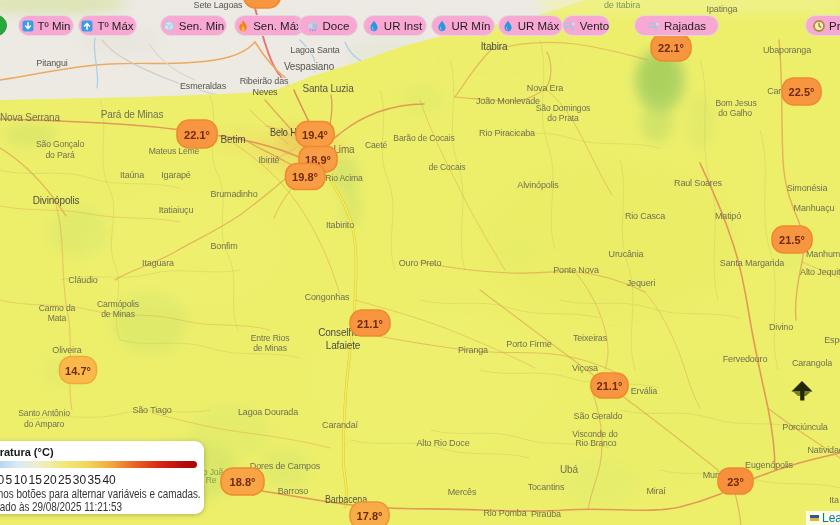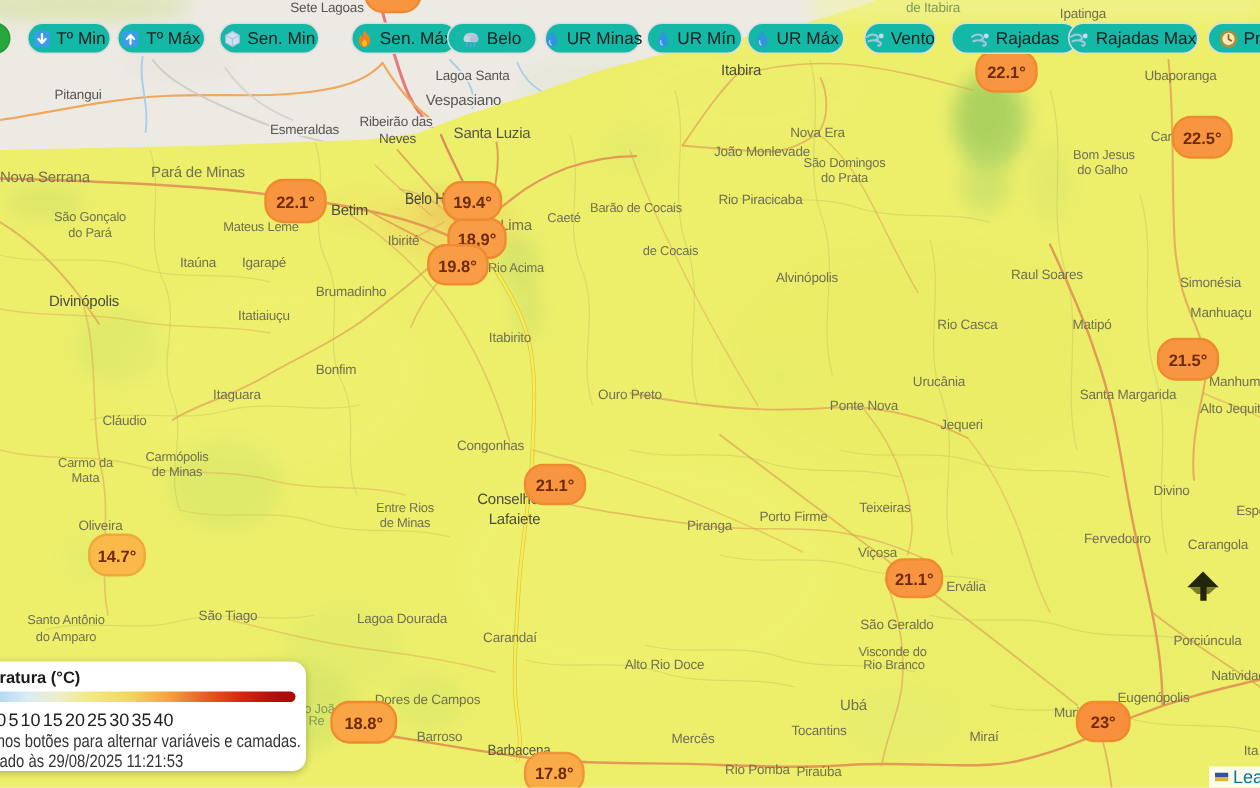--- a/index.html
+++ b/index.html
@@ -1,18 +1,18 @@
 <!DOCTYPE html>
 <html><head>
 <meta charset="utf-8">
 <style>
 html,body{margin:0;padding:0;background:#fff}
 #app{position:relative;width:840px;height:525px;overflow:hidden;font-family:"Liberation Sans",sans-serif;background:#edeae4}
 #map{position:absolute;top:0;left:0}
-.pill{position:absolute;top:15px;height:21px;background:#14b8a6;border:1px solid #dcdcdc;border-radius:11px;display:flex;align-items:center;justify-content:center;font-size:11.5px;color:#1e1e1e;white-space:nowrap;box-sizing:border-box;gap:4px}
+.pill{position:absolute;top:15px;height:21px;background:#f9a8d4;border:1px solid #dcdcdc;border-radius:11px;display:flex;align-items:center;justify-content:center;font-size:11.5px;color:#1e1e1e;white-space:nowrap;box-sizing:border-box;gap:4px}
 .pill svg{flex:0 0 auto}
 #greenbtn{position:absolute;left:-14px;top:15px;width:21px;height:21px;border-radius:50%;background:#28a83c;border:1px solid #249a36;box-sizing:border-box}
 #legend{position:absolute;left:-54px;top:441px;width:258px;height:73px;background:#fff;border-radius:9px;box-shadow:0 1px 5px rgba(0,0,0,.25)}
 #legtitle{position:absolute;left:-35px;top:446px;font-size:11px;font-weight:bold;color:#1a1a1a}
 #legbar{position:absolute;left:-42px;top:460.5px;width:239px;height:7.5px;border-radius:4px;background:linear-gradient(to right,#74b4e4 0%,#a4d0ee 14%,#d8ebf6 25%,#eeeec8 34%,#f2e87e 44%,#f2d65c 54%,#f2a83e 64%,#ea6226 74%,#d92314 85%,#b00c0a 95%,#a80a08 100%)}
 #legnums{position:absolute;left:-2.5px;top:472.5px;font-size:12px;color:#222;word-spacing:-1.9px}
 #legl1{position:absolute;left:-33px;top:486.5px;font-size:12px;color:#333;transform:scaleX(0.824);transform-origin:0 0;white-space:nowrap}
 #legl2{position:absolute;left:-30px;top:500px;font-size:12px;color:#333;transform:scaleX(0.824);transform-origin:0 0;white-space:nowrap}
 #attrib{position:absolute;left:806px;top:511px;width:34px;height:14px;background:rgba(255,255,255,.85);display:flex;align-items:center;gap:3px;padding-left:4px;overflow:hidden}
 #attrib span{font-size:12px;color:#0078A8}
@@ -295,84 +295,77 @@
       </svg>
 <span>Tº Min</span>
     </div>
 <div class="pill" style="left:78px;width:59px">
 <svg width="12" height="12" viewBox="0 0 12 12">
         <rect x="0.5" y="0.5" width="11" height="11" rx="2.5" fill="#3b9de8"></rect>
         <path d="M6 9.2 V3.8 M3.6 6 L6 3.4 L8.4 6" stroke="#fff" stroke-width="1.5" fill="none" stroke-linecap="round" stroke-linejoin="round"></path>
       </svg>
 <span>Tº Máx</span>
     </div>
-<div class="pill" style="left:146px;width:67px">
+<div class="pill" style="left:160px;width:67px">
 <svg width="12" height="12" viewBox="0 0 12 12">
         <path d="M6 1 L10.5 3.5 V8.5 L6 11 L1.5 8.5 V3.5 Z" fill="#cfe2f2" stroke="#a9c3dc" stroke-width="0.8"></path>
         <path d="M1.5 3.5 L6 6 L10.5 3.5 M6 6 V11" stroke="#a9c3dc" stroke-width="0.8" fill="none"></path>
       </svg>
 <span>Sen. Min</span>
     </div>
 <div class="pill" style="left:234px;width:71px">
 <svg width="12" height="12" viewBox="0 0 12 12">
         <path d="M6 0.5 C7.5 2.5 9.8 4 9.8 7 C9.8 9.5 8.2 11.3 6 11.3 C3.8 11.3 2.2 9.5 2.2 7 C2.2 5.5 3 4.3 3.8 3.4 C4.2 4.2 4.8 4.6 5.2 4.6 C4.8 3 5.2 1.6 6 0.5 Z" fill="#f4811f"></path>
         <path d="M6 6 C6.8 7 7.6 7.6 7.6 8.9 C7.6 10.1 6.9 11 6 11 C5.1 11 4.4 10.1 4.4 8.9 C4.4 7.7 5.2 7 6 6 Z" fill="#fcc21b"></path>
       </svg>
 <span>Sen. Máx</span>
     </div>
 <div class="pill" style="left:298px;width:60px">
 <svg width="12" height="12" viewBox="0 0 12 12">
         <ellipse cx="6" cy="5" rx="4.6" ry="3.2" fill="#b9c9dd"></ellipse>
         <ellipse cx="3.6" cy="6" rx="2.6" ry="2.2" fill="#c5d3e4"></ellipse>
         <ellipse cx="8.2" cy="6" rx="2.8" ry="2.4" fill="#aebfd6"></ellipse>
         <path d="M3.5 9.2 L3 10.8 M6 9.4 L5.5 11 M8.5 9.2 L8 10.8" stroke="#5aa7e8" stroke-width="1" stroke-linecap="round"></path>
       </svg>
-<span>Belo</span>
+<span>Doce</span>
     </div>
 <div class="pill" style="left:363px;width:64px">
 <svg width="12" height="12" viewBox="0 0 12 12">
         <path d="M6 0.8 C7.8 3.2 9.6 5.2 9.6 7.6 C9.6 9.7 8 11.3 6 11.3 C4 11.3 2.4 9.7 2.4 7.6 C2.4 5.2 4.2 3.2 6 0.8 Z" fill="#2f96dd"></path>
         <path d="M4.4 7.2 C4.2 8.2 4.6 9.4 5.4 9.9" stroke="#9fd4f5" stroke-width="1" fill="none" stroke-linecap="round"></path>
       </svg>
-<span>UR Minas</span>
+<span>UR Inst</span>
     </div>
 <div class="pill" style="left:431px;width:64px">
 <svg width="12" height="12" viewBox="0 0 12 12">
         <path d="M6 0.8 C7.8 3.2 9.6 5.2 9.6 7.6 C9.6 9.7 8 11.3 6 11.3 C4 11.3 2.4 9.7 2.4 7.6 C2.4 5.2 4.2 3.2 6 0.8 Z" fill="#2f96dd"></path>
         <path d="M4.4 7.2 C4.2 8.2 4.6 9.4 5.4 9.9" stroke="#9fd4f5" stroke-width="1" fill="none" stroke-linecap="round"></path>
       </svg>
 <span>UR Mín</span>
     </div>
 <div class="pill" style="left:498px;width:65px">
 <svg width="12" height="12" viewBox="0 0 12 12">
         <path d="M6 0.8 C7.8 3.2 9.6 5.2 9.6 7.6 C9.6 9.7 8 11.3 6 11.3 C4 11.3 2.4 9.7 2.4 7.6 C2.4 5.2 4.2 3.2 6 0.8 Z" fill="#2f96dd"></path>
         <path d="M4.4 7.2 C4.2 8.2 4.6 9.4 5.4 9.9" stroke="#9fd4f5" stroke-width="1" fill="none" stroke-linecap="round"></path>
       </svg>
 <span>UR Máx</span>
     </div>
-<div class="pill" style="left:576px;width:48px">
+<div class="pill" style="left:562px;width:48px">
 <svg width="13" height="12" viewBox="0 0 13 12">
         <path d="M1 4.5 C3 3 5 2.5 7 3.5 C9 4.5 8.5 6.5 7 6.5 M2 7.5 C4.5 6.5 7.5 6.8 9.5 8 C11 9 10 10.8 8.5 10.3" stroke="#a3c6e0" stroke-width="1.4" fill="none" stroke-linecap="round"></path>
         <circle cx="10.5" cy="4" r="1.6" fill="#c3dcee"></circle>
       </svg>
 <span>Vento</span>
     </div>
 <div class="pill" style="left:634px;width:85px">
 <svg width="13" height="12" viewBox="0 0 13 12">
         <path d="M1 4.5 C3 3 5 2.5 7 3.5 C9 4.5 8.5 6.5 7 6.5 M2 7.5 C4.5 6.5 7.5 6.8 9.5 8 C11 9 10 10.8 8.5 10.3" stroke="#a3c6e0" stroke-width="1.4" fill="none" stroke-linecap="round"></path>
         <circle cx="10.5" cy="4" r="1.6" fill="#c3dcee"></circle>
       </svg>
 <span>Rajadas</span>
-    </div>
-<div class="pill" style="left:712px;width:87px">
-<svg width="13" height="12" viewBox="0 0 13 12">
-        <path d="M1 4.5 C3 3 5 2.5 7 3.5 C9 4.5 8.5 6.5 7 6.5 M2 7.5 C4.5 6.5 7.5 6.8 9.5 8 C11 9 10 10.8 8.5 10.3" stroke="#a3c6e0" stroke-width="1.4" fill="none" stroke-linecap="round"></path>
-        <circle cx="10.5" cy="4" r="1.6" fill="#c3dcee"></circle>
-      </svg>
-<span>Rajadas Max</span>
     </div>
 <div class="pill" style="left:805px;width:78px;justify-content:flex-start;padding-left:7px">
 <svg width="12" height="12" viewBox="0 0 12 12">
         <circle cx="6" cy="6" r="5" fill="#f7ebbc" stroke="#ab8f3a" stroke-width="1.8"></circle>
         <path d="M6 3.2 V6 L7.8 7.2" stroke="#8a6210" stroke-width="1.1" fill="none" stroke-linecap="round"></path>
       </svg>
 <span>Pressão</span>
     </div>
 
 <div id="legend"></div>

